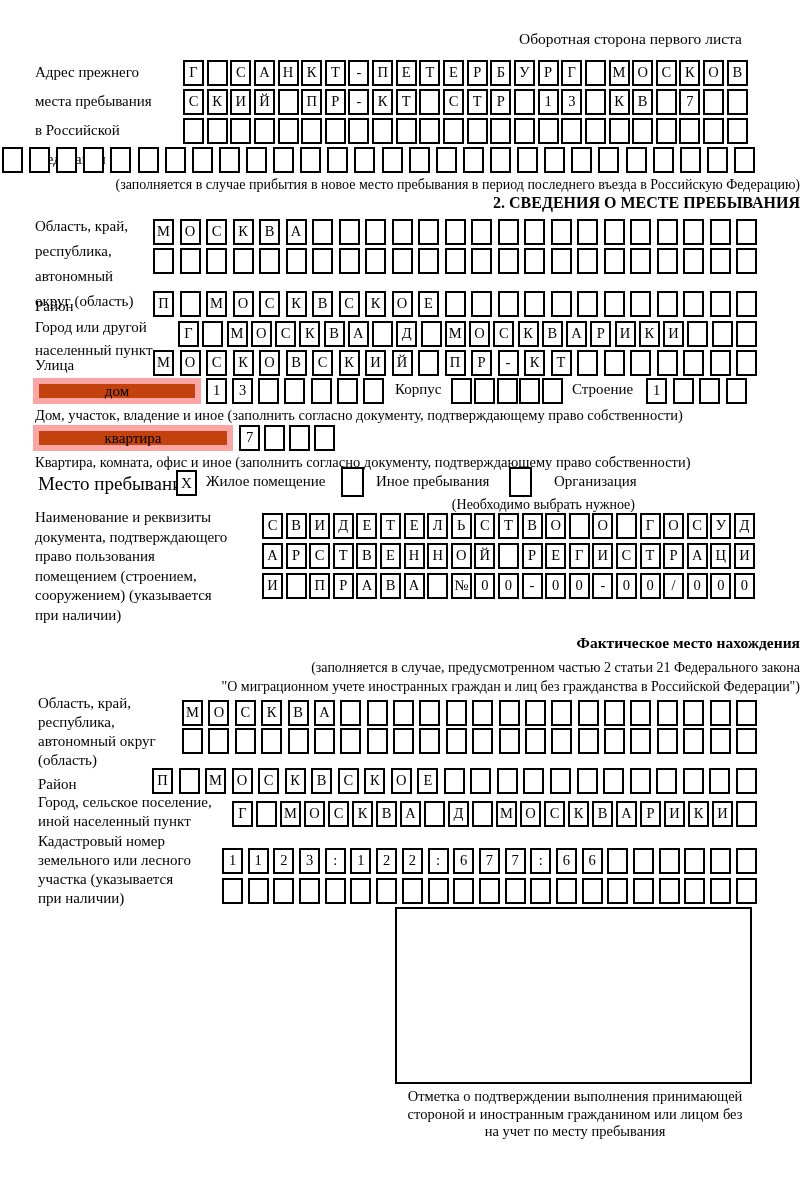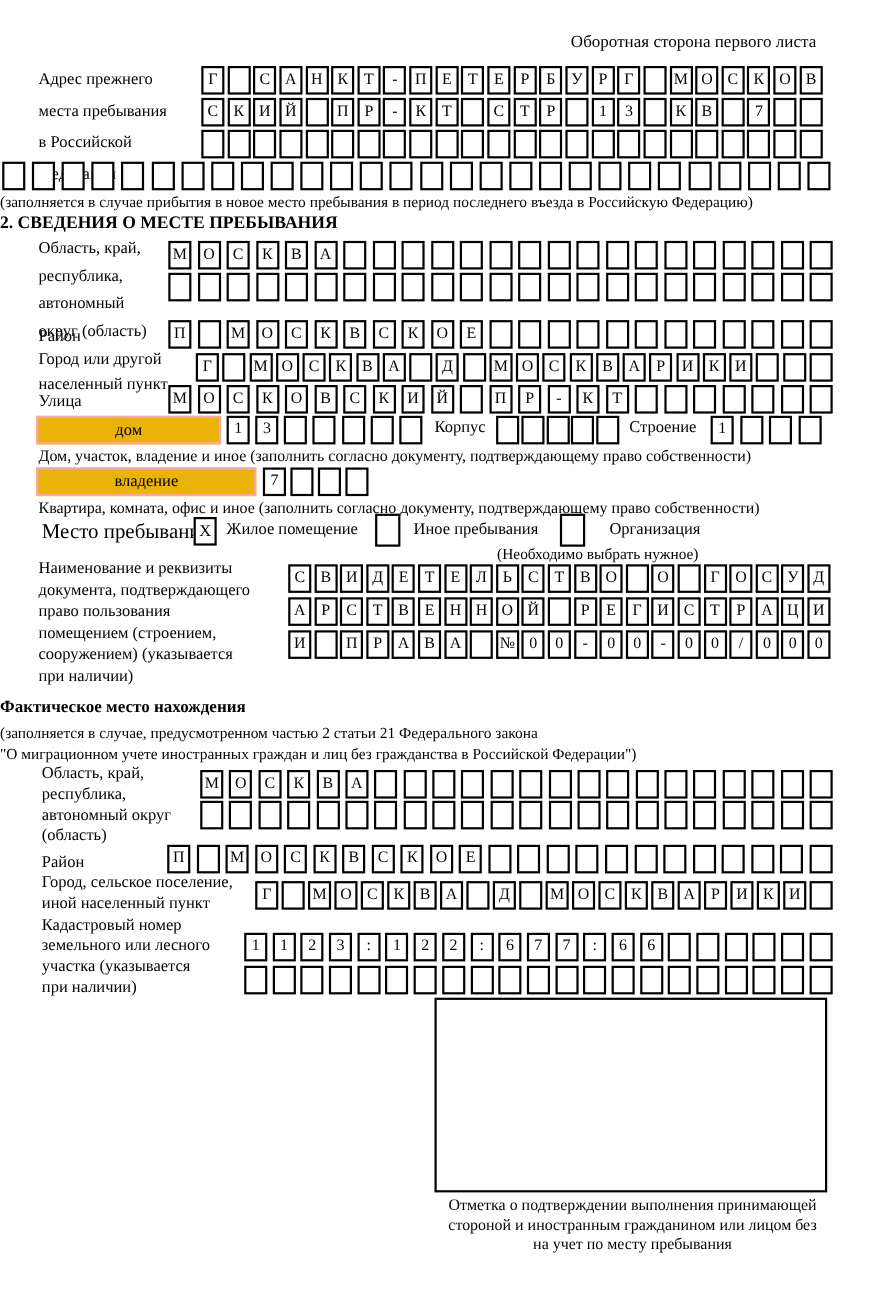--- a/index.html
+++ b/index.html
@@ -4,26 +4,26 @@
 <style>
   html,body{margin:0;padding:0;background:#fff;}
   .page{position:relative;width:800px;height:1180px;background:#fff;color:#000;
         font-family:"Liberation Serif","DejaVu Serif",serif;overflow:hidden;}
   .abs{position:absolute;}
   .lbl{position:absolute;font-size:15px;line-height:25px;}
   .cellrow{position:absolute;display:flex;justify-content:space-between;height:26px;}
   .cell{box-sizing:border-box;width:21px;height:26px;border:2px solid #000;
         display:flex;align-items:center;justify-content:center;
         font-size:14.5px;flex:0 0 auto;background:#fff;padding-bottom:1px;}
-  .bigbox{position:absolute;box-sizing:border-box;border:2px solid #fca5a5;height:26px;
-        display:flex;align-items:center;justify-content:center;font-size:15px;background:#eab308;}
+  .bigbox{position:absolute;box-sizing:border-box;border:6px solid #fca5a5;height:26px;
+        display:flex;align-items:center;justify-content:center;font-size:15px;background:#c2410c;}
   .checkbox{position:absolute;box-sizing:border-box;border:2px solid #000;
         display:flex;align-items:center;justify-content:center;font-size:15px;background:#fff;}
   .caption{position:absolute;font-size:14.5px;white-space:nowrap;}
-  .centerline{position:absolute;left:0;width:800px;text-align:left;}
+  .centerline{position:absolute;left:0;width:800px;text-align:right;}
   .title{font-weight:bold;}
   .notefs{font-size:14px;}
 </style>
 </head>
 <body>
 
 <div class="page">
 
   <div class="abs" style="left:0;top:10px;width:742px;text-align:right;font-size:15.5px;margin-top:20px;">Оборотная сторона первого листа</div>
 
@@ -307,21 +307,21 @@
     </div>
   <div class="caption" style="left:572px;top:381px;font-size:15px;">Строение</div>
   <div class="cellrow" style="left:646px;top:378px;width:101px;">
       <div class="cell">1</div>
       <div class="cell"></div>
       <div class="cell"></div>
       <div class="cell"></div>
     </div>
   <div class="caption" style="left:35px;top:407px;">Дом, участок, владение и иное (заполнить согласно документу, подтверждающему право собственности)</div>
 
-  <div class="bigbox" style="left:33px;top:425px;width:200px;">владение</div>
+  <div class="bigbox" style="left:33px;top:425px;width:200px;">квартира</div>
   <div class="cellrow" style="left:239px;top:425px;width:96px;">
       <div class="cell">7</div>
       <div class="cell"></div>
       <div class="cell"></div>
       <div class="cell"></div>
     </div>
   <div class="caption" style="left:35px;top:454px;">Квартира, комната, офис и иное (заполнить согласно документу, подтверждающему право собственности)</div>
 
   <div class="caption" style="left:38px;top:473px;font-size:19px;">Место пребывания:</div>
   <div class="checkbox" style="left:176px;top:470px;width:21px;height:26px;">X</div>

